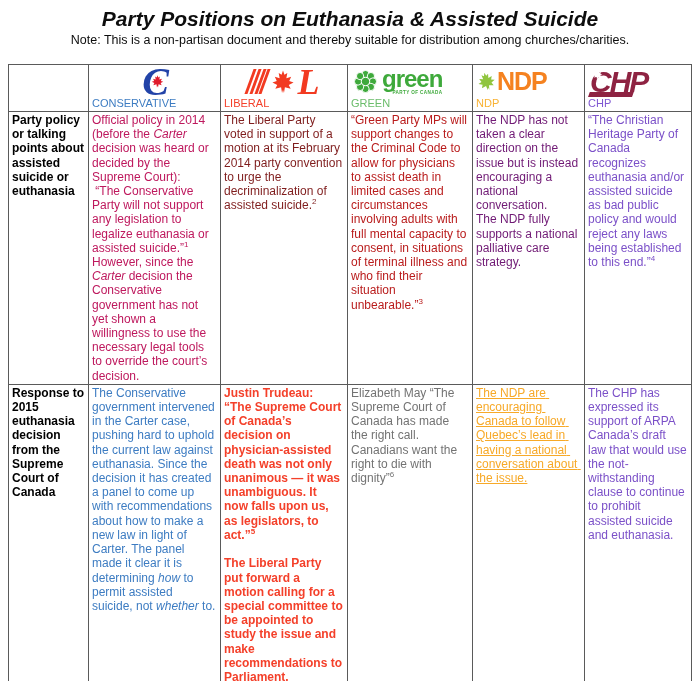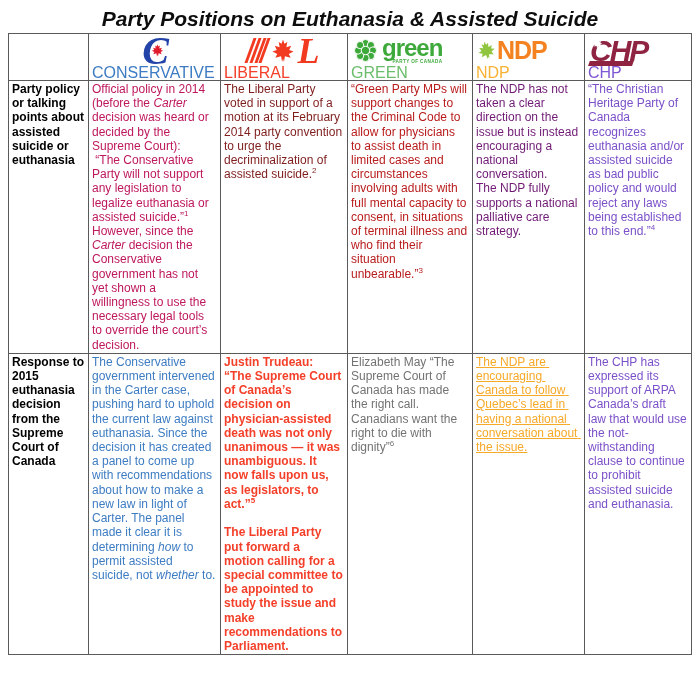--- a/index.html
+++ b/index.html
@@ -24,21 +24,21 @@
   tr.body-row1 td { height:258px; }
   tr.body-row2 td { height:286px; }
 
   .cell { font-size:12px; line-height:14.2px; white-space:pre-wrap; word-wrap:break-word; }
   .row-label { font-size:12px; line-height:14.2px; font-weight:700; color:#000; white-space:pre-wrap; }
   sup { font-size:8px; line-height:0; vertical-align:super; }
 
   
   .hcell-inner { display:flex; flex-direction:column; height:100%; justify-content:space-between; }
   .logo { position:relative; height:31px; display:flex; align-items:center; justify-content:center; overflow:visible; }
-  .pname { font-size:16px; line-height:13px; }
+  .pname { font-size:11px; line-height:13px; }
   .leaf-svg { display:inline-block; }
 
   
   .con-c { font-family:"Liberation Serif", serif; font-style:italic; font-weight:700; font-size:40px; line-height:30px; letter-spacing:-2px; }
   .con-leaf { position:absolute; width:13px; height:13px; left:50%; top:9px; margin-left:-4px; }
 
   
   .logo-lib { justify-content:center; gap:2px; }
   .lib-stripes { display:inline-flex; align-items:center; height:26px; margin-right:1px; }
   .lib-stripes i { display:inline-block; width:2.6px; height:25px; background:currentColor; transform:skewX(-20deg); margin-right:2.4px; }
@@ -71,20 +71,21 @@
 
 <svg class="hidden-defs" aria-hidden="true">
   <defs>
     <path id="leafpath" fill="currentColor" d="M50 2 L56 20 L68 12 L64 34 L84 28 L76 46 L94 52 L74 62 L82 78 L58 72 L54 96 L50 82 L46 96 L42 72 L18 78 L26 62 L6 52 L24 46 L16 28 L36 34 L32 12 L44 20 Z"></path>
   </defs>
 </svg>
 
 <div class="page">
 
   <h1 class="title">Party Positions on Euthanasia &amp; Assisted Suicide</h1>
+  <p class="note">Note: This is a non-partisan document and thereby suitable for distribution among churches/charities.</p>
 
   <table class="positions">
     <colgroup>
       <col class="c-label">
         <col class="c-con">
         <col class="c-lib">
         <col class="c-grn">
         <col class="c-ndp">
         <col class="c-chp">
     </colgroup>

